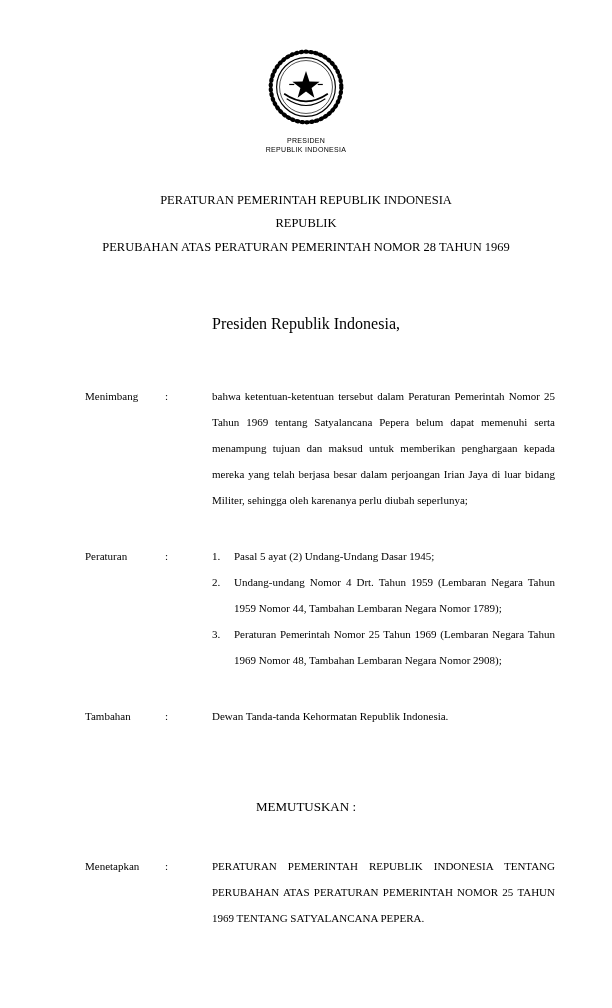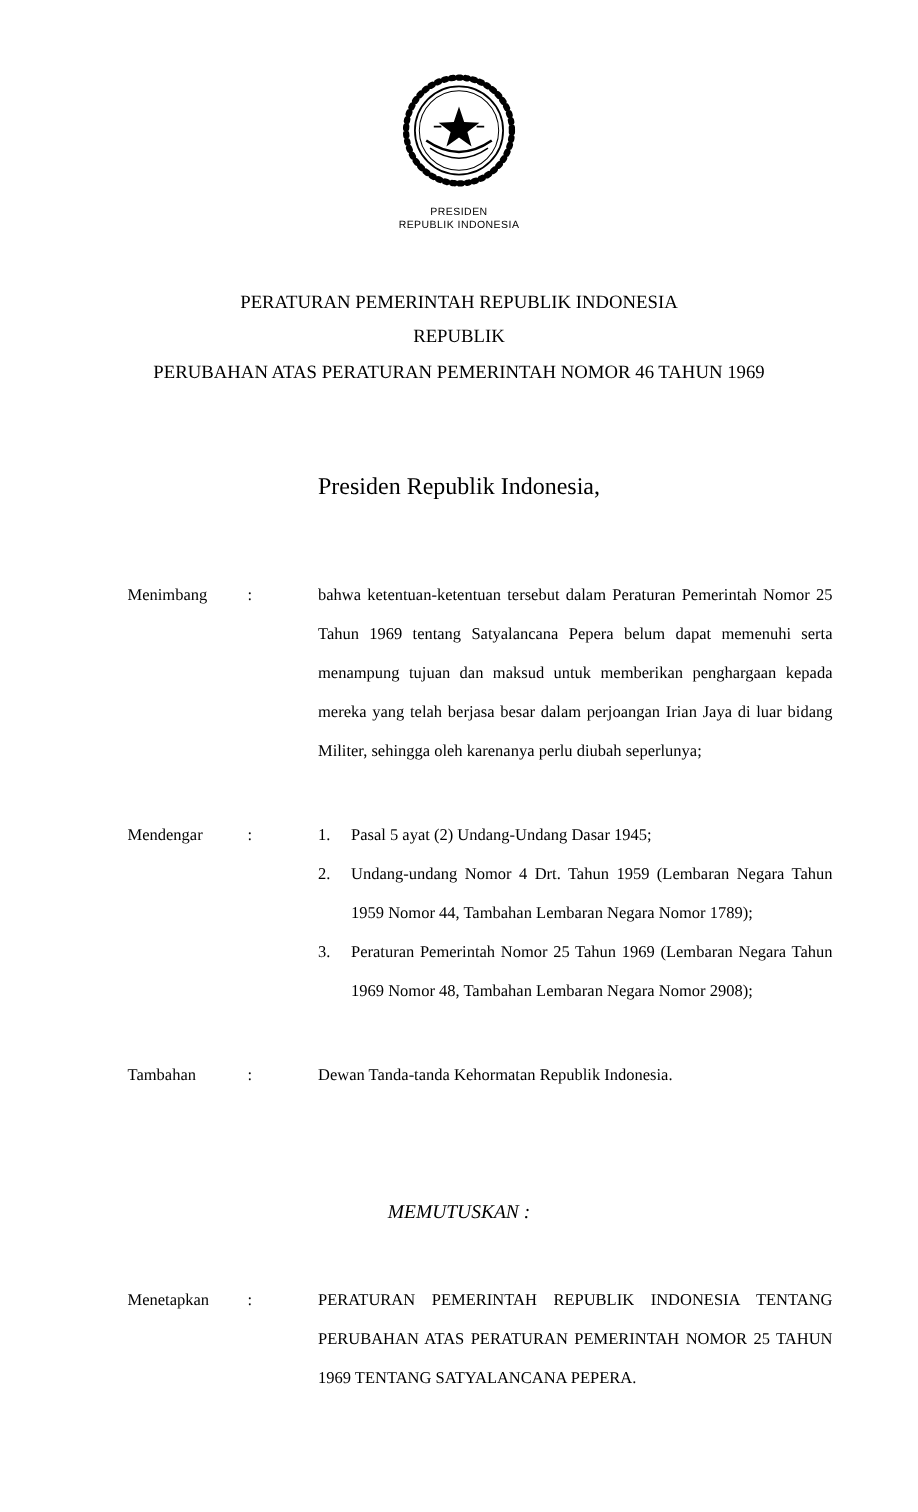--- a/index.html
+++ b/index.html
@@ -66,21 +66,20 @@
     grid-template-columns: 22px 1fr;
   }
   .li-num { }
   .li-text { text-align: justify; }
 
   
   .memutuskan {
     margin-top: 70px;
     text-align: center;
     font-size: 13px;
-    font-style: italic;
   }
   .menetapkan { margin-top: 38px; }
   .menetapkan .clause-body { text-align: justify; }
 </style>
 </head>
 <body>
 
 <div class="page">
 
   <header class="seal">
@@ -101,33 +100,33 @@
     </svg>
     <div class="seal-text">
       <div>PRESIDEN</div>
       <div>REPUBLIK INDONESIA</div>
     </div>
   </header>
 
   <section class="title-block">
     <div>PERATURAN PEMERINTAH REPUBLIK INDONESIA</div>
     <div>REPUBLIK</div>
-    <div>PERUBAHAN ATAS PERATURAN PEMERINTAH NOMOR 46 TAHUN 1969</div>
+    <div>PERUBAHAN ATAS PERATURAN PEMERINTAH NOMOR 28 TAHUN 1969</div>
   </section>
 
   <p class="salutation">Presiden Republik Indonesia,</p>
 
   <section class="clause clause-first">
     <span class="clause-label">Menimbang</span>
     <span class="clause-colon">:</span>
     <div class="clause-body">bahwa ketentuan-ketentuan tersebut dalam Peraturan Pemerintah Nomor  25 Tahun 1969 tentang Satyalancana Pepera belum dapat memenuhi serta menampung tujuan dan maksud untuk memberikan penghargaan kepada mereka yang telah berjasa besar dalam perjoangan Irian Jaya di luar bidang Militer, sehingga oleh karenanya perlu diubah seperlunya;</div>
   </section>
 
   <section class="clause">
-    <span class="clause-label">Mendengar</span>
+    <span class="clause-label">Peraturan</span>
     <span class="clause-colon">:</span>
     <div class="clause-body no-justify legal-list">
       <div class="legal-list-item">
         <span class="li-num">1.</span>
         <div class="li-text">Pasal 5 ayat (2) Undang-Undang Dasar 1945;</div>
       </div>
       <div class="legal-list-item">
         <span class="li-num">2.</span>
         <div class="li-text">Undang-undang  Nomor 4 Drt. Tahun 1959 (Lembaran Negara Tahun 1959 Nomor 44, Tambahan Lembaran Negara Nomor 1789);</div>
       </div>

